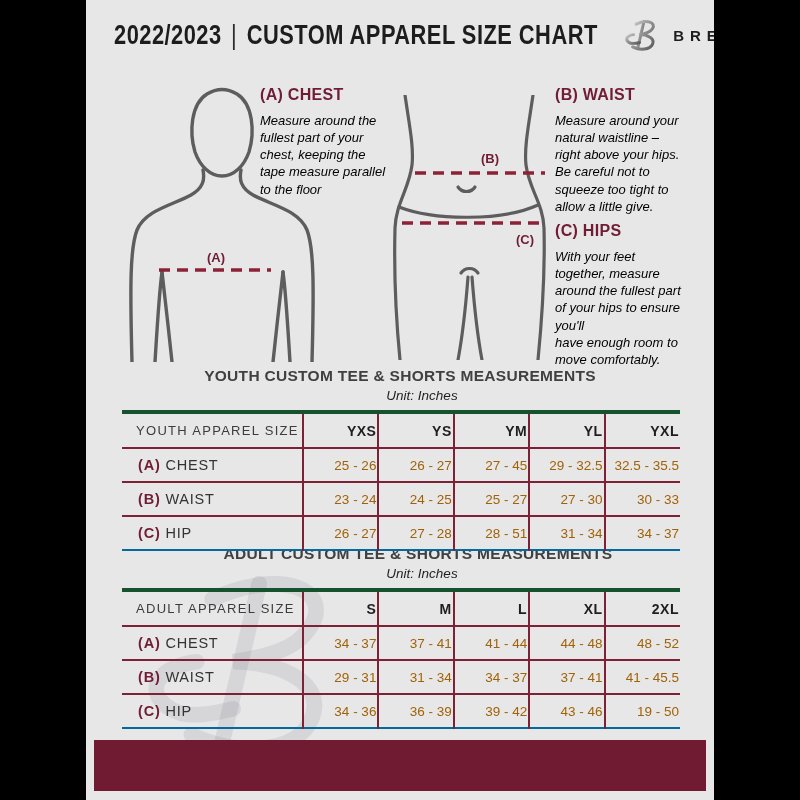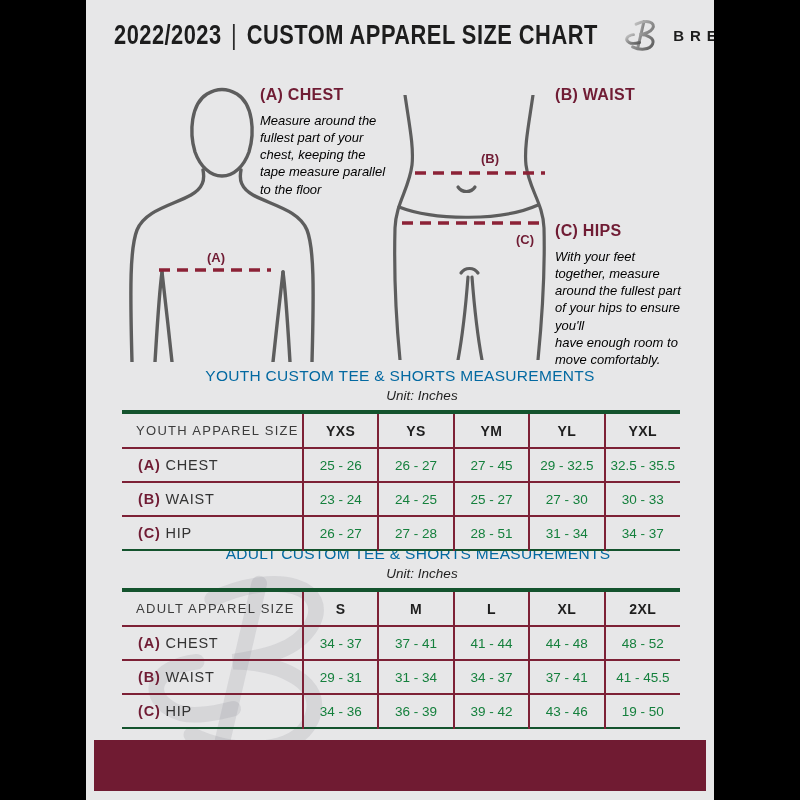--- a/index.html
+++ b/index.html
@@ -28,36 +28,36 @@
   .header-title .sep { font-weight: 400; padding: 0 10px; color: #2b2b2b; }
   .brand { display: flex; align-items: center; gap: 10px; }
   .brand-name { font-weight: 700; font-size: 15px; letter-spacing: 6px; color: #1d1d1d; }
   
   .guide-heading { position: absolute; color: #701c34; font-weight: 700; font-size: 16px; letter-spacing: 0.3px; }
   .guide-body { position: absolute; color: #000000; font-style: italic; font-size: 13px;
     line-height: 1.32; white-space: pre-line; }
   .fig { position: absolute; }
   
   .section-title { position: absolute; left: 0; right: 0; text-align: center;
-    color: #0369a1; font-weight: 400; font-size: 15.5px; letter-spacing: 0.3px; }
+    color: #404040; font-weight: 700; font-size: 15.5px; letter-spacing: 0.3px; }
   .section-unit { position: absolute; left: 0; right: 0; text-align: center;
     color: #1f1f1f; font-style: italic; font-size: 13.5px; padding-left: 44px; }
   table.size-table { position: absolute; left: 36px; width: 558px;
     border-collapse: collapse; table-layout: fixed; z-index: 1; }
   table.size-table col.c0 { width: 181px; }
   table.size-table col.cn { width: 75.4px; }
   table.size-table tr { border-top: 2px solid #7d2136; }
   table.size-table thead tr { border-top: 4px solid #14532d; }
-  table.size-table tbody tr:last-child { border-bottom: 2px solid #14532d; }
-  table.size-table th + th, table.size-table td + td { border-left: 2px solid #7d2136; }
+  table.size-table tbody tr:last-child { border-bottom: 2px solid #0369a1; }
+  table.size-table th + th, table.size-table td + td { border-left: 2px solid #7d2136; text-align: right; }
   table.size-table th { height: 31px; font-weight: 700; font-size: 14px; color: #1e1e1e;
     letter-spacing: 0.5px; text-align: center; }
   table.size-table th.row-head { font-weight: 400; font-size: 13px; color: #3c3c3c;
     letter-spacing: 1.3px; text-align: left; padding-left: 14px; }
-  table.size-table td { height: 30px; font-size: 13.5px; color: #15803d; text-align: center; }
+  table.size-table td { height: 30px; font-size: 13.5px; color: #a16207; text-align: center; }
   table.size-table td.label-cell { text-align: left; padding-left: 16px;
     font-size: 14.5px; color: #333; letter-spacing: 0.8px; }
   table.size-table td.label-cell .key { color: #701c34; font-weight: 700; }
   
   .footer-bar { position: absolute; left: 8px; top: 740px; width: 612px; height: 51px;
     background: #701b32; z-index: 2; }
   .watermark { position: absolute; left: 48px; top: 542px; z-index: 0; }
   svg text.marker { fill: #701c34; font-weight: 700; font-size: 13px;
     font-family: "Liberation Sans", sans-serif; }
 </style>
@@ -128,20 +128,26 @@
   </svg>
 
   <div class="guide-heading" style="left:174px; top:86px;">(A) CHEST</div>
   <div class="guide-body" style="left:174px; top:112px; width:140px;">Measure around the
 fullest part of your
 chest, keeping the
 tape measure parallel
 to the floor</div>
 
   <div class="guide-heading" style="left:469px; top:86px;">(B) WAIST</div>
+  <div class="guide-body" style="left:469px; top:112px; width:150px;">Measure around your
+natural waistline –
+right above your hips.
+Be careful not to
+squeeze too tight to
+allow a little give.</div>
 
   <div class="guide-heading" style="left:469px; top:222px;">(C) HIPS</div>
   <div class="guide-body" style="left:469px; top:248px; width:155px;">With your feet
 together, measure
 around the fullest part
 of your hips to ensure
 you'll
 have enough room to
 move comfortably.</div>
 

